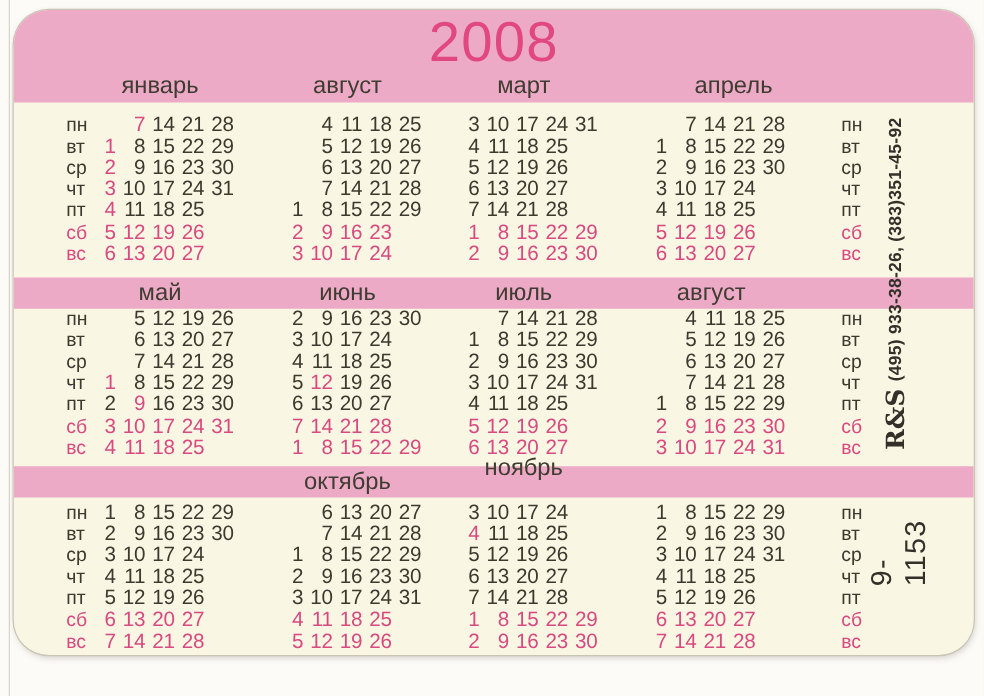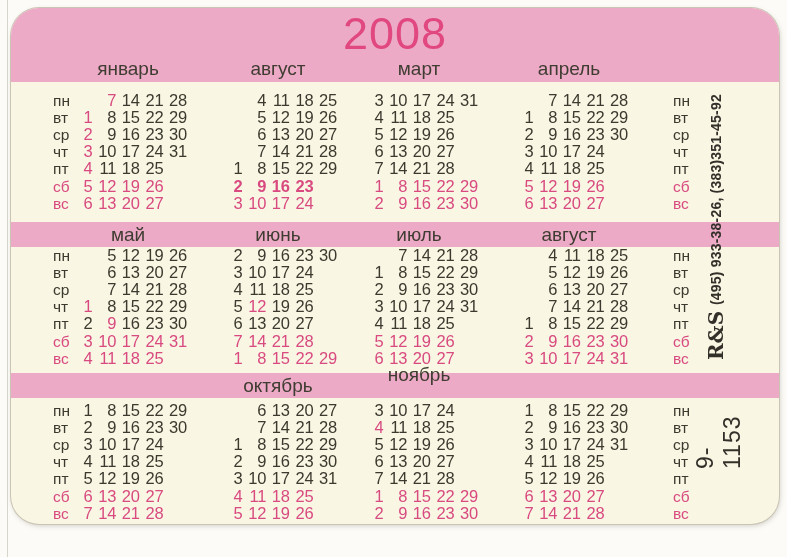--- a/index.html
+++ b/index.html
@@ -68,21 +68,21 @@
   <div class="band band-top"></div>
   <div class="band band-2"></div>
   <div class="band band-3"></div>
 
   <div class="year">2008</div>
 
   <div id="cal-root">
       <div class="month-name" style="left: 58px; top: 48px; width: 118px; height: 26px; line-height: 26px;">январь</div>
       <div class="month-name" style="left: 208px; top: 48px; width: 118px; height: 26px; line-height: 26px;">август</div>
       <div class="month-name" style="left: 349px; top: 48px; width: 118px; height: 26px; line-height: 26px;">март</div>
-      <div class="month-name" style="left: 499px; top: 48px; width: 118px; height: 26px; line-height: 26px;">апрель</div>
+      <div class="month-name" style="left: 489px; top: 48px; width: 118px; height: 26px; line-height: 26px; text-align: right;">апрель</div>
       <div class="day-label" style="left: 42px; top: 84px; width: 27px;">пн</div>
       <div class="day-label" style="left: 42px; top: 101.1px; width: 27px;">вт</div>
       <div class="day-label" style="left: 42px; top: 118.2px; width: 27px;">ср</div>
       <div class="day-label" style="left: 42px; top: 135.3px; width: 27px;">чт</div>
       <div class="day-label" style="left: 42px; top: 152.4px; width: 27px;">пт</div>
       <div class="day-label hl" style="left: 42px; top: 169.5px; width: 27px;">сб</div>
       <div class="day-label hl" style="left: 42px; top: 186.6px; width: 27px;">вс</div>
       <div class="day-label" style="left: 662px; top: 84px; width: 27px;">пн</div>
       <div class="day-label" style="left: 662px; top: 101.1px; width: 27px;">вт</div>
       <div class="day-label" style="left: 662px; top: 118.2px; width: 27px;">ср</div>
@@ -95,21 +95,21 @@
       <div class="week-row" style="left: 58px; top: 118.2px; width: 118px;"><span class="slot hl">2</span><span class="slot">9</span><span class="slot">16</span><span class="slot">23</span><span class="slot">30</span></div>
       <div class="week-row" style="left: 58px; top: 135.3px; width: 118px;"><span class="slot hl">3</span><span class="slot">10</span><span class="slot">17</span><span class="slot">24</span><span class="slot">31</span></div>
       <div class="week-row" style="left: 58px; top: 152.4px; width: 118px;"><span class="slot hl">4</span><span class="slot">11</span><span class="slot">18</span><span class="slot">25</span><span class="slot"></span></div>
       <div class="week-row" style="left: 58px; top: 169.5px; width: 118px;"><span class="slot hl">5</span><span class="slot hl">12</span><span class="slot hl">19</span><span class="slot hl">26</span><span class="slot"></span></div>
       <div class="week-row" style="left: 58px; top: 186.6px; width: 118px;"><span class="slot hl">6</span><span class="slot hl">13</span><span class="slot hl">20</span><span class="slot hl">27</span><span class="slot"></span></div>
       <div class="week-row" style="left: 208px; top: 84px; width: 118px;"><span class="slot"></span><span class="slot">4</span><span class="slot">11</span><span class="slot">18</span><span class="slot">25</span></div>
       <div class="week-row" style="left: 208px; top: 101.1px; width: 118px;"><span class="slot"></span><span class="slot">5</span><span class="slot">12</span><span class="slot">19</span><span class="slot">26</span></div>
       <div class="week-row" style="left: 208px; top: 118.2px; width: 118px;"><span class="slot"></span><span class="slot">6</span><span class="slot">13</span><span class="slot">20</span><span class="slot">27</span></div>
       <div class="week-row" style="left: 208px; top: 135.3px; width: 118px;"><span class="slot"></span><span class="slot">7</span><span class="slot">14</span><span class="slot">21</span><span class="slot">28</span></div>
       <div class="week-row" style="left: 208px; top: 152.4px; width: 118px;"><span class="slot">1</span><span class="slot">8</span><span class="slot">15</span><span class="slot">22</span><span class="slot">29</span></div>
-      <div class="week-row" style="left: 208px; top: 169.5px; width: 118px; font-weight: bold;"><span class="slot hl">2</span><span class="slot hl">9</span><span class="slot hl">16</span><span class="slot hl">23</span><span class="slot"></span></div>
+      <div class="week-row" style="left: 208px; top: 169.5px; width: 118px;"><span class="slot hl">2</span><span class="slot hl">9</span><span class="slot hl">16</span><span class="slot hl">23</span><span class="slot"></span></div>
       <div class="week-row" style="left: 208px; top: 186.6px; width: 118px;"><span class="slot hl">3</span><span class="slot hl">10</span><span class="slot hl">17</span><span class="slot hl">24</span><span class="slot"></span></div>
       <div class="week-row" style="left: 349px; top: 84px; width: 118px;"><span class="slot">3</span><span class="slot">10</span><span class="slot">17</span><span class="slot">24</span><span class="slot">31</span></div>
       <div class="week-row" style="left: 349px; top: 101.1px; width: 118px;"><span class="slot">4</span><span class="slot">11</span><span class="slot">18</span><span class="slot">25</span><span class="slot"></span></div>
       <div class="week-row" style="left: 349px; top: 118.2px; width: 118px;"><span class="slot">5</span><span class="slot">12</span><span class="slot">19</span><span class="slot">26</span><span class="slot"></span></div>
       <div class="week-row" style="left: 349px; top: 135.3px; width: 118px;"><span class="slot">6</span><span class="slot">13</span><span class="slot">20</span><span class="slot">27</span><span class="slot"></span></div>
       <div class="week-row" style="left: 349px; top: 152.4px; width: 118px;"><span class="slot">7</span><span class="slot">14</span><span class="slot">21</span><span class="slot">28</span><span class="slot"></span></div>
       <div class="week-row" style="left: 349px; top: 169.5px; width: 118px;"><span class="slot hl">1</span><span class="slot hl">8</span><span class="slot hl">15</span><span class="slot hl">22</span><span class="slot hl">29</span></div>
       <div class="week-row" style="left: 349px; top: 186.6px; width: 118px;"><span class="slot hl">2</span><span class="slot hl">9</span><span class="slot hl">16</span><span class="slot hl">23</span><span class="slot hl">30</span></div>
       <div class="week-row" style="left: 499px; top: 84px; width: 118px;"><span class="slot"></span><span class="slot">7</span><span class="slot">14</span><span class="slot">21</span><span class="slot">28</span></div>
       <div class="week-row" style="left: 499px; top: 101.1px; width: 118px;"><span class="slot">1</span><span class="slot">8</span><span class="slot">15</span><span class="slot">22</span><span class="slot">29</span></div>

